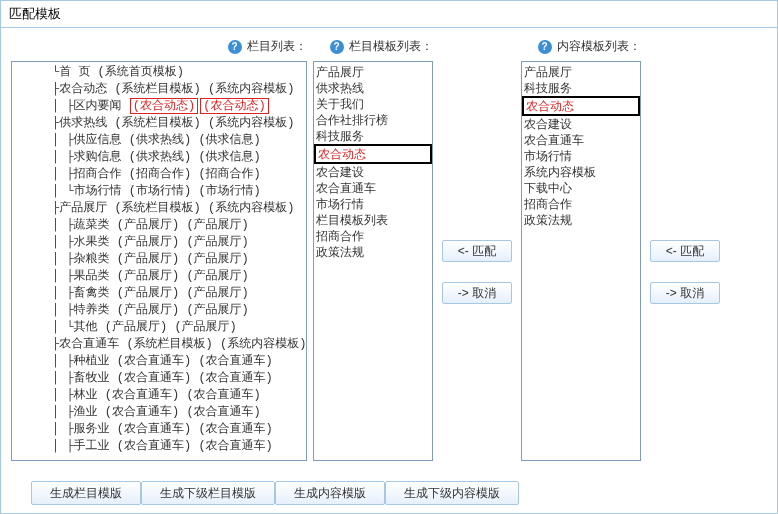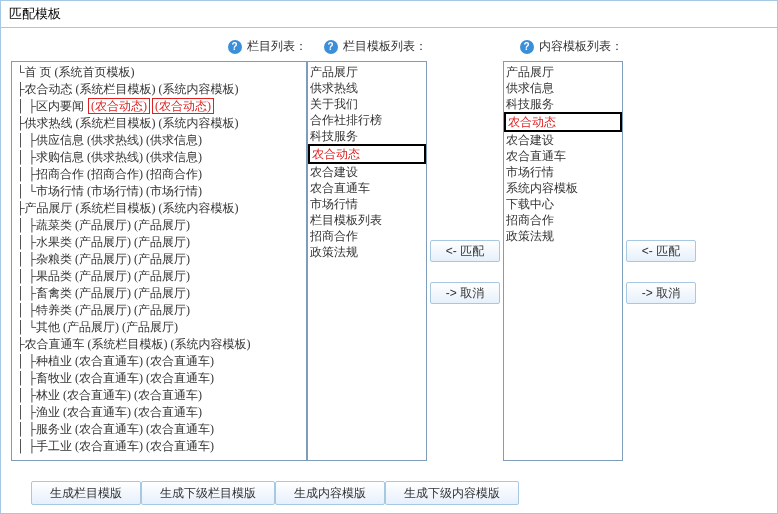--- a/index.html
+++ b/index.html
@@ -22,20 +22,21 @@
     font-size: 13px;
     font-weight: normal;
   }
   .hr {
     height: 1px;
     background: #a6c8e2;
   }
   .columns {
     display: flex;
     padding: 6px 24px 0 10px;
+    gap: 6px;
   }
   .col-left { width: 296px; }
   .col-midbtns { width: 76px; padding-top: 200px; }
   .col-mid { width: 120px; }
   .col-right { width: 120px; }
   .col-header {
     text-align: right;
     padding: 4px 0 6px 0;
     color: #333;
   }
@@ -58,22 +59,23 @@
     height: 400px;
     overflow-y: scroll;
     background: #fff;
     padding: 2px 0;
   }
   .listbox.narrow { height: 400px; }
   .tree-line {
     white-space: nowrap;
     padding: 0 4px;
     line-height: 17px;
-    font-family: Liberation Serif, serif;
+    font-family: Liberation Mono, monospace;
     cursor: default;
+    margin-left: 36px;
   }
   .list-item {
     padding: 0 2px;
     line-height: 16px;
     cursor: default;
   }
   .list-item.selected-block {
     border: 2px solid #000000;
     color: #d22;
     padding: 0 2px;
@@ -189,21 +191,20 @@
       <button class="btn" style="margin-top:20px;">-&gt; 取消</button>
     </div>
 
     <div class="col-right">
       <div class="col-header">
         <span class="help-icon">?</span>
         <span>内容模板列表：</span>
       </div>
       <div class="listbox narrow" id="rightlist">
           <div class="list-item">产品展厅</div>
-          <div class="list-item">供求信息</div>
           <div class="list-item">科技服务</div>
           <div>
             <div class="list-item selected-block">农合动态</div>
           </div>
           <div class="list-item">农合建设</div>
           <div class="list-item">农合直通车</div>
           <div class="list-item">市场行情</div>
           <div class="list-item">系统内容模板</div>
           <div class="list-item">下载中心</div>
           <div class="list-item">招商合作</div>

